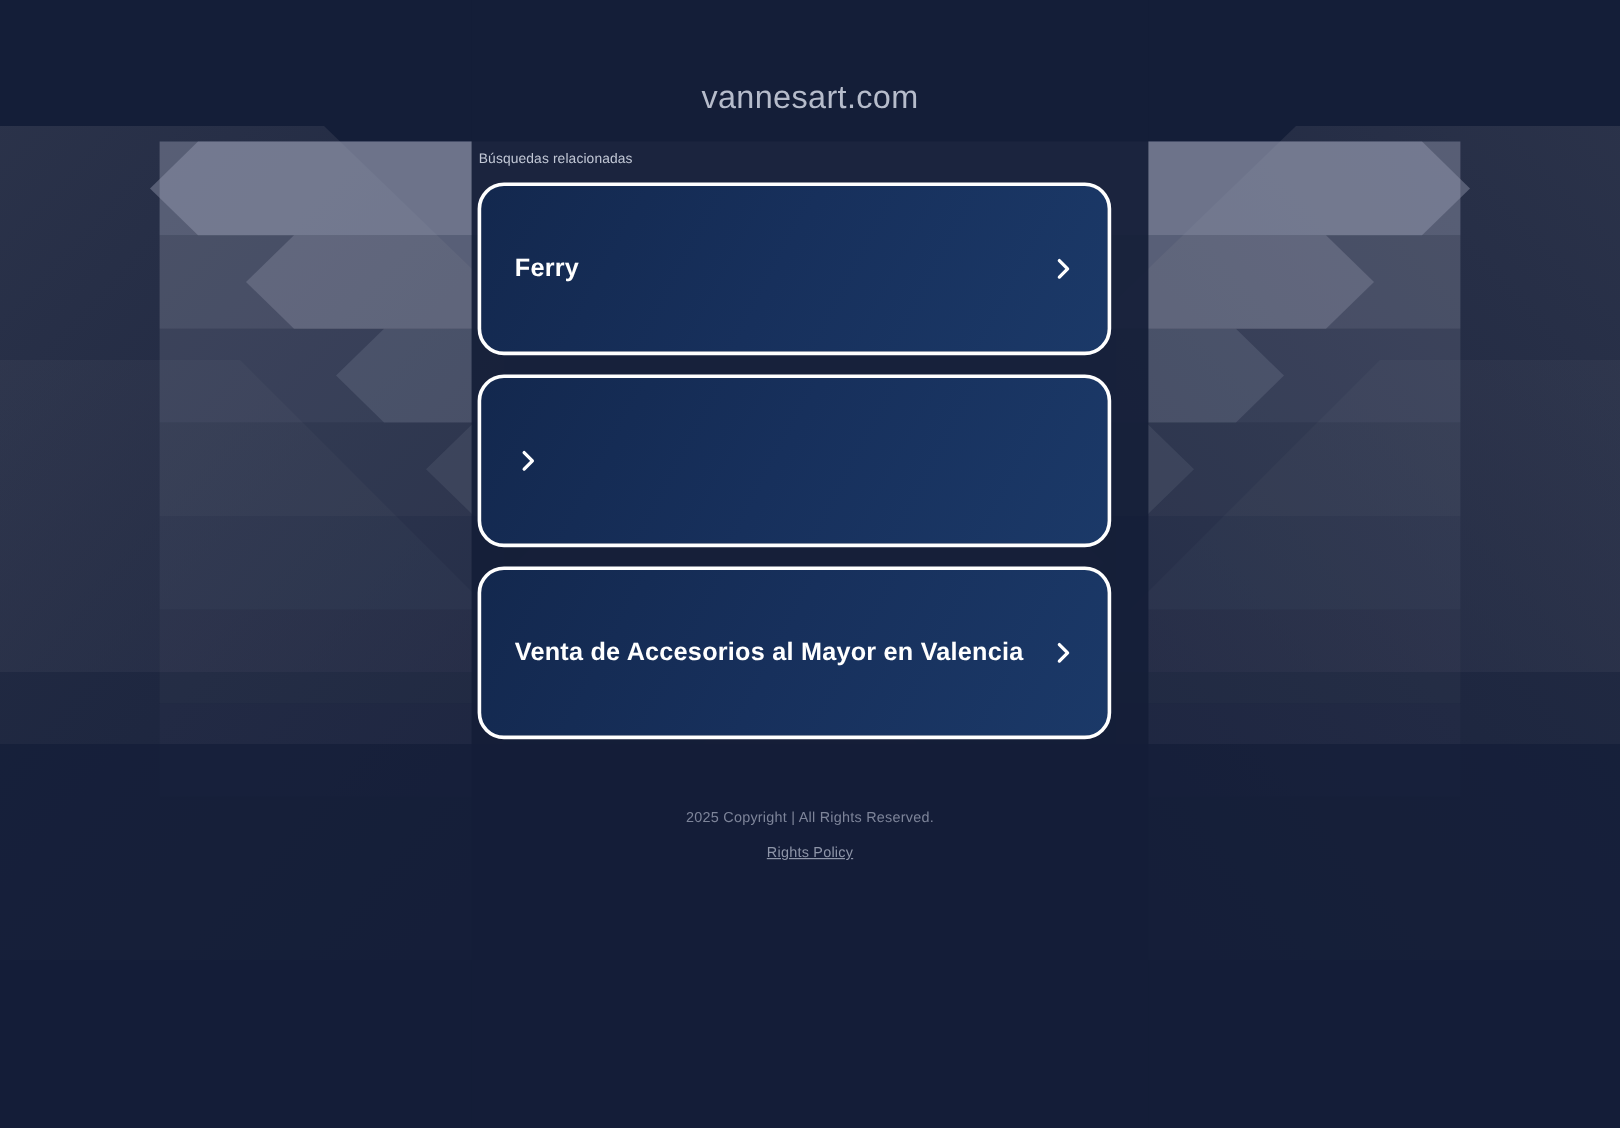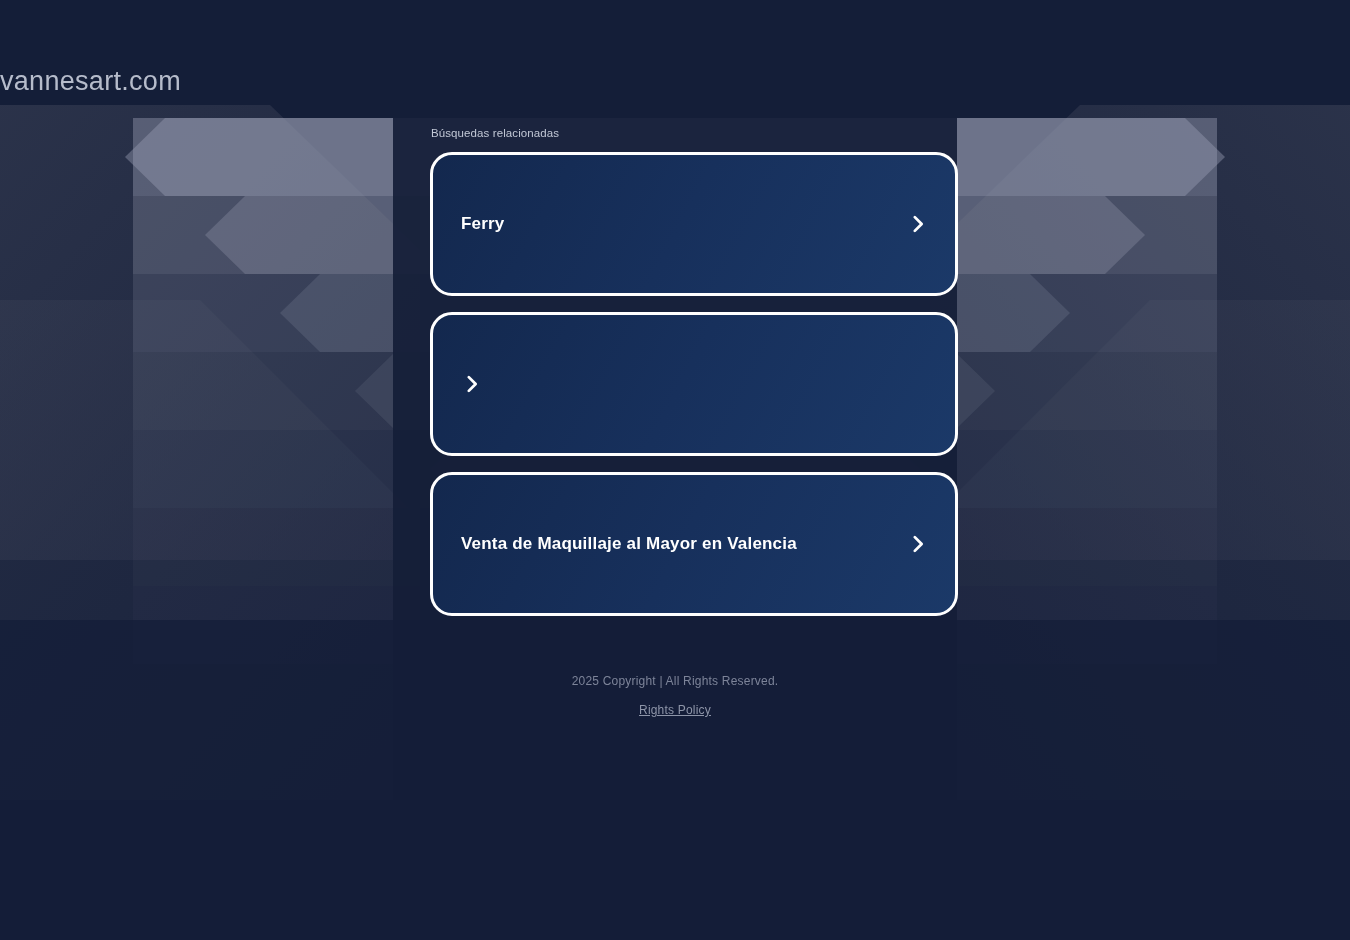--- a/index.html
+++ b/index.html
@@ -31,31 +31,31 @@
     z-index: 2;
     width: 1350px;
     height: 940px;
   }
 
   #site-title {
     position: absolute;
     top: 66px;
     left: 0;
     width: 1350px;
-    text-align: left;
+    text-align: center;
     font-size: 27px;
     font-weight: 400;
     letter-spacing: 0.3px;
     color: #b6bccb;
   }
 
   #content-column {
     position: absolute;
     top: 126px;
-    left: 430px;
+    left: 398px;
     width: 528px;
   }
 
   #related-label {
     font-size: 11.5px;
     color: #c2c8d6;
     letter-spacing: 0.1px;
     margin: 0 0 12px 1px;
     line-height: 14px;
   }
@@ -70,21 +70,21 @@
     border-radius: 22px;
     background: linear-gradient(118deg, #13284e 0%, #17305c 48%, #1b3968 100%);
     display: flex;
     align-items: center;
     justify-content: space-between;
     padding: 0 26px 0 28px;
     cursor: pointer;
   }
 
   .search-card-label {
-    font-size: 17px;
+    font-size: 21px;
     font-weight: bold;
     color: #ffffff;
     letter-spacing: 0.2px;
   }
 
   .chevron-right-icon {
     width: 22px;
     height: 22px;
     flex: 0 0 auto;
     display: block;
@@ -179,21 +179,21 @@
       </svg>
     </div>
 
     <div class="search-card">
       <svg class="chevron-right-icon" viewBox="0 0 24 24" fill="none" xmlns="http://www.w3.org/2000/svg">
         <path d="M8.5 4.5 L16 12 L8.5 19.5" stroke="#ffffff" stroke-width="3" stroke-linecap="round" stroke-linejoin="round"></path>
       </svg>
     </div>
 
     <div class="search-card">
-      <span class="search-card-label">Venta de Maquillaje al Mayor en Valencia</span>
+      <span class="search-card-label">Venta de Accesorios al Mayor en Valencia</span>
       <svg class="chevron-right-icon" viewBox="0 0 24 24" fill="none" xmlns="http://www.w3.org/2000/svg">
         <path d="M8.5 4.5 L16 12 L8.5 19.5" stroke="#ffffff" stroke-width="3" stroke-linecap="round" stroke-linejoin="round"></path>
       </svg>
     </div>
 
   </div>
 
   <div id="footer">
     <div id="copyright-text">2025 Copyright | All Rights Reserved.</div>
     <a id="privacy-policy-link">Rights Policy</a>

